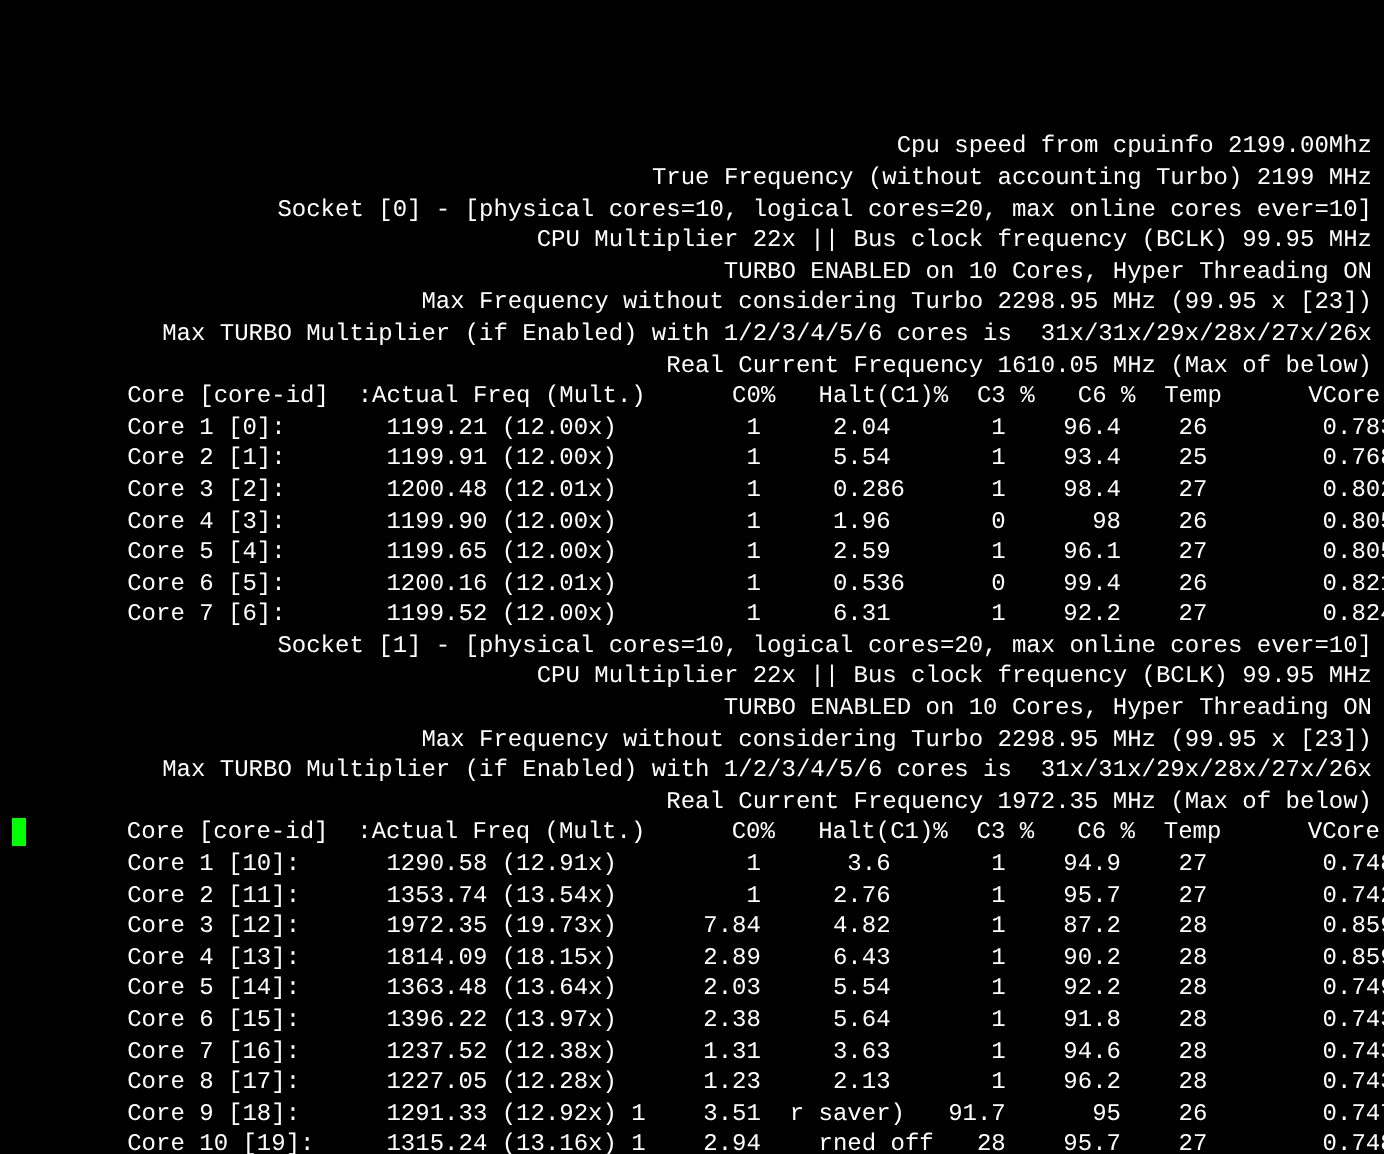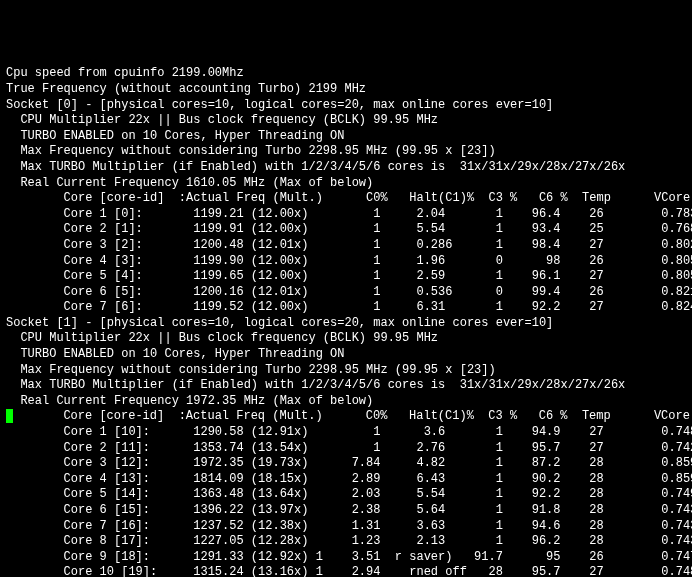--- a/index.html
+++ b/index.html
@@ -14,21 +14,21 @@
     position: relative;
     white-space: pre;
   }
   .cursor {
     display: inline-block;
     background: #00ff00;
     width: 7px;
     height: 14px;
     vertical-align: top;
   }
-  .row-sock, .row-core, .row-line { display: block; }
+  .row-sock, .row-core, .row-line { display: block; text-align: right; }
 </style>
 </head>
 <body>
 
 
 
 <div id="term"><div class="row-line">Cpu speed from cpuinfo 2199.00Mhz</div><div class="row-line">True Frequency (without accounting Turbo) 2199 MHz</div><div class="row-line"></div><div class="row-line">Socket [0] - [physical cores=10, logical cores=20, max online cores ever=10]</div><div class="row-line">  CPU Multiplier 22x || Bus clock frequency (BCLK) 99.95 MHz</div><div class="row-line">  TURBO ENABLED on 10 Cores, Hyper Threading ON</div><div class="row-line">  Max Frequency without considering Turbo 2298.95 MHz (99.95 x [23])</div><div class="row-line">  Max TURBO Multiplier (if Enabled) with 1/2/3/4/5/6 cores is  31x/31x/29x/28x/27x/26x</div><div class="row-line">  Real Current Frequency 1610.05 MHz (Max of below)</div><div class="row-line">        Core [core-id]  :Actual Freq (Mult.)      C0%   Halt(C1)%  C3 %   C6 %  Temp      VCore</div><div class="row-line">        Core 1 [0]:       1199.21 (12.00x)         1     2.04       1    96.4    26        0.7839</div><div class="row-line">        Core 2 [1]:       1199.91 (12.00x)         1     5.54       1    93.4    25        0.7686</div><div class="row-line">        Core 3 [2]:       1200.48 (12.01x)         1     0.286      1    98.4    27        0.8025</div><div class="row-line">        Core 4 [3]:       1199.90 (12.00x)         1     1.96       0      98    26        0.8058</div><div class="row-line">        Core 5 [4]:       1199.65 (12.00x)         1     2.59       1    96.1    27        0.8058</div><div class="row-line">        Core 6 [5]:       1200.16 (12.01x)         1     0.536      0    99.4    26        0.8219</div><div class="row-line">        Core 7 [6]:       1199.52 (12.00x)         1     6.31       1    92.2    27        0.8245</div><div class="row-line">Socket [1] - [physical cores=10, logical cores=20, max online cores ever=10]</div><div class="row-line">  CPU Multiplier 22x || Bus clock frequency (BCLK) 99.95 MHz</div><div class="row-line">  TURBO ENABLED on 10 Cores, Hyper Threading ON</div><div class="row-line">  Max Frequency without considering Turbo 2298.95 MHz (99.95 x [23])</div><div class="row-line">  Max TURBO Multiplier (if Enabled) with 1/2/3/4/5/6 cores is  31x/31x/29x/28x/27x/26x</div><div class="row-line">  Real Current Frequency 1972.35 MHz (Max of below)</div><div class="row-line"><span class="cursor"></span><span>       Core [core-id]  :Actual Freq (Mult.)      C0%   Halt(C1)%  C3 %   C6 %  Temp      VCore</span></div><div class="row-line">        Core 1 [10]:      1290.58 (12.91x)         1      3.6       1    94.9    27        0.7483</div><div class="row-line">        Core 2 [11]:      1353.74 (13.54x)         1     2.76       1    95.7    27        0.7427</div><div class="row-line">        Core 3 [12]:      1972.35 (19.73x)      7.84     4.82       1    87.2    28        0.8596</div><div class="row-line">        Core 4 [13]:      1814.09 (18.15x)      2.89     6.43       1    90.2    28        0.8596</div><div class="row-line">        Core 5 [14]:      1363.48 (13.64x)      2.03     5.54       1    92.2    28        0.7494</div><div class="row-line">        Core 6 [15]:      1396.22 (13.97x)      2.38     5.64       1    91.8    28        0.7433</div><div class="row-line">        Core 7 [16]:      1237.52 (12.38x)      1.31     3.63       1    94.6    28        0.7439</div><div class="row-line">        Core 8 [17]:      1227.05 (12.28x)      1.23     2.13       1    96.2    28        0.7433</div><div class="row-line">        Core 9 [18]:      1291.33 (12.92x) 1    3.51  r saver)   91.7      95    26        0.7477</div><div class="row-line">        Core 10 [19]:     1315.24 (13.16x) 1    2.94    rned off   28    95.7    27        0.7482</div></div>
 
 
 

